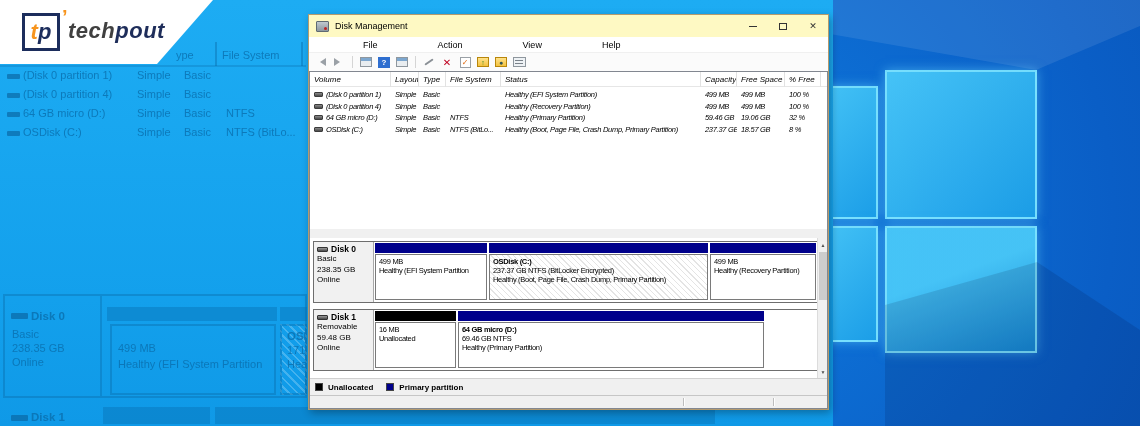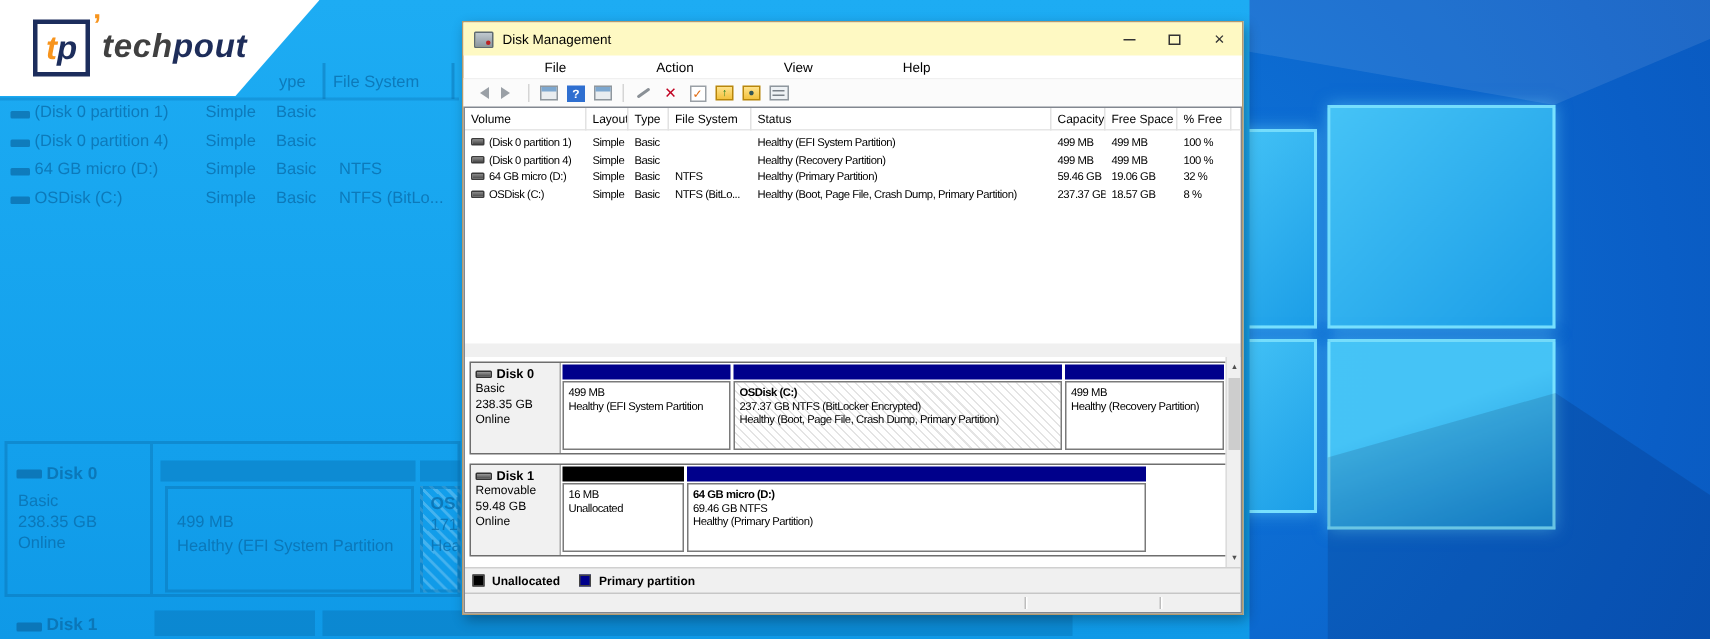--- a/index.html
+++ b/index.html
@@ -85,21 +85,21 @@
                 color:#1a7a1a; font-size:7px; font-weight:bold; display:flex; align-items:center; justify-content:center; }
   .ico-folder.find { color:#355; }
   .ico-props { width:13px; height:10px; background:#eef2f5; border:1px solid #8f979e; }
   .ico-props::before { content:""; position:absolute; left:3px; top:4px; width:8px; height:1px;
                        background:#7a828a; box-shadow:0 3px 0 #7a828a; }
 
   .content { flex:1; border:1px solid #828790; display:flex; flex-direction:column; overflow:hidden; }
 
   
   .listpane { height:157px; background:#fff; flex:0 0 auto; }
-  .vgrid { display:grid; grid-template-columns:81px 28px 27px 55px 200px 36px 48px 36px; align-items:center; }
+  .vgrid { display:grid; grid-template-columns:81px 28px 27px 55px 200px 36px 48px 36px; align-items:center;font-style:italic; }
   .vhead { height:15px; border-bottom:1px solid #e6e6e6; }
   .vhead > div { font-size:8px; padding-left:4px; border-right:1px solid #e2e2e2; height:15px;
                  display:flex; align-items:center; white-space:nowrap; overflow:hidden; }
   .vrow { height:11.5px; }
   .vrow > div { font-size:7.5px; letter-spacing:-0.3px; padding-left:4px; white-space:nowrap;
                 overflow:hidden; display:flex; align-items:center; gap:3px; }
   .vol-icon { flex:0 0 auto; width:9px; height:5px; background:linear-gradient(#8b8b8b,#4a4a4a);
               border-radius:1px; border:1px solid #3c3c3c; }
   .rows-pad { padding-top:2px; }
 
@@ -146,21 +146,21 @@
   <div class="pane pane-tl"></div>
   <div class="pane pane-tr"></div>
   <div class="pane pane-bl"></div>
   <div class="pane pane-br"></div>
   <div class="ray-top"></div>
   <div class="shade-br"></div>
 
   <div class="backdrop">
     <div class="gh-sep" style="left:215px; top:42px;"></div>
     <div class="gh-sep" style="left:301px; top:42px;"></div>
-    <div class="gh" style="left:186px; top:49px;">ype</div>
+    <div class="gh" style="left:176px; top:49px;">ype</div>
     <div class="gh" style="left:222px; top:49px;">File System</div>
     <div class="gh-hline" style="left:0; top:65px; width:306px;"></div>
 
     <div class="gh-icon" style="left:7px; top:74px; width:13px; height:5px;"></div>
     <div class="gh" style="left:23px; top:69px;">(Disk 0 partition 1)</div>
     <div class="gh" style="left:137px; top:69px;">Simple</div>
     <div class="gh" style="left:184px; top:69px;">Basic</div>
 
     <div class="gh-icon" style="left:7px; top:93px; width:13px; height:5px;"></div>
     <div class="gh" style="left:23px; top:88px;">(Disk 0 partition 4)</div>

